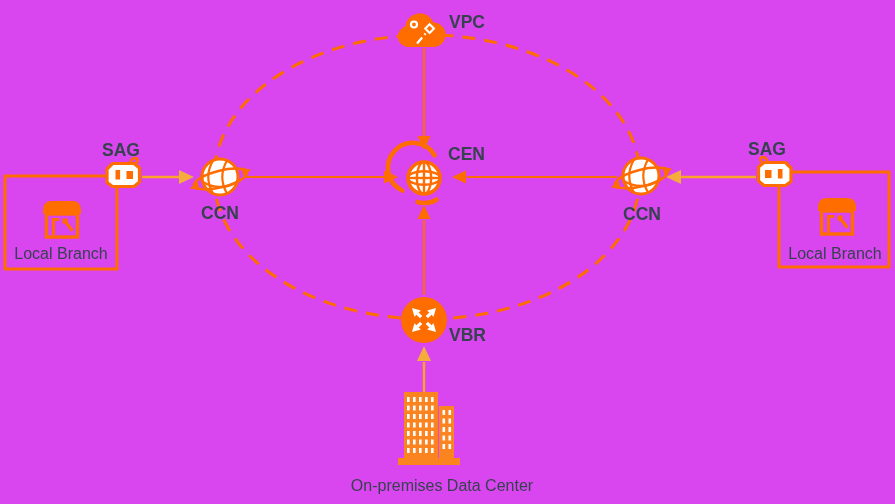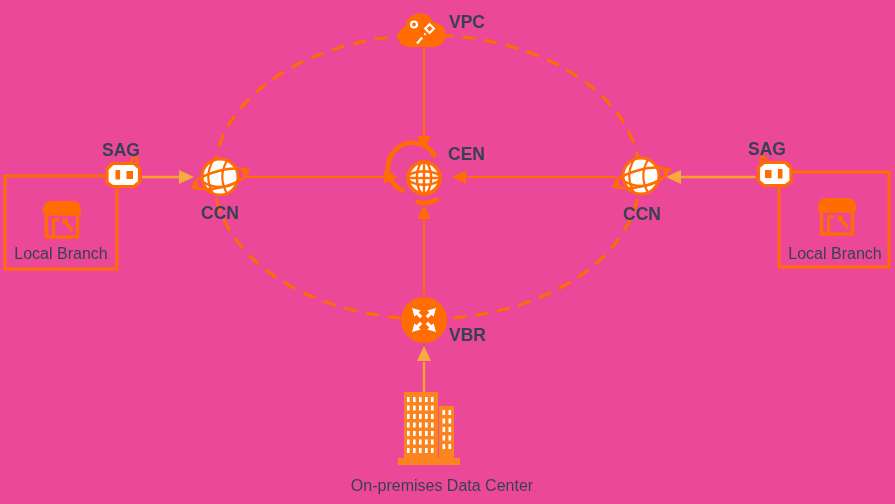--- a/index.html
+++ b/index.html
@@ -1,19 +1,19 @@
 <!DOCTYPE html>
 <html><head>
 <meta charset="utf-8">
 <style>
   html,body{margin:0;padding:0;background:#ffffff;}
   .canvas{
     position:relative;
     width:895px;height:504px;
-    background:#ec4899;
+    background:#d946ef;
     font-family:"Liberation Sans", sans-serif;
     overflow:hidden;
   }
   svg text{
     font-family:"Liberation Sans", sans-serif;
   }
   .lbl-acro{fill:#36424F;font-size:17.5px;font-weight:700;}
   .lbl-plain{fill:#36424F;font-size:16px;font-weight:400;}
   .o{stroke:#FF6C00;}
   .of{fill:#FF6C00;}

